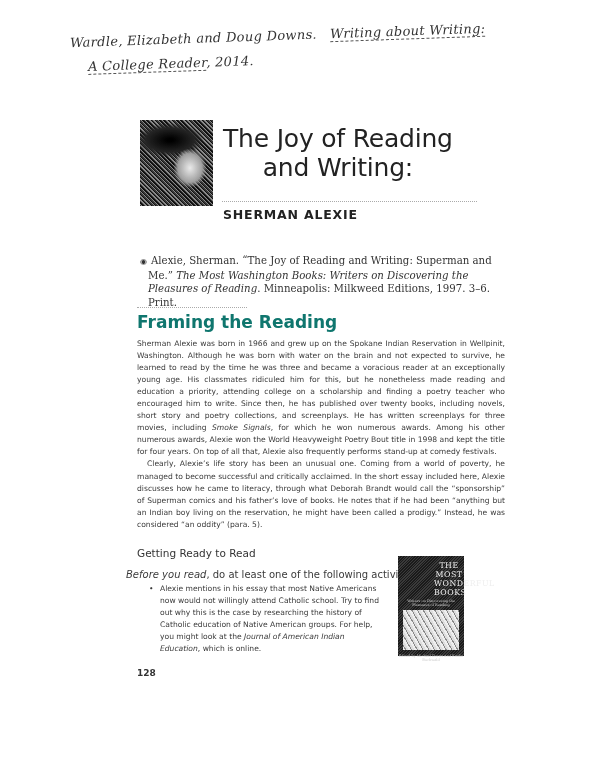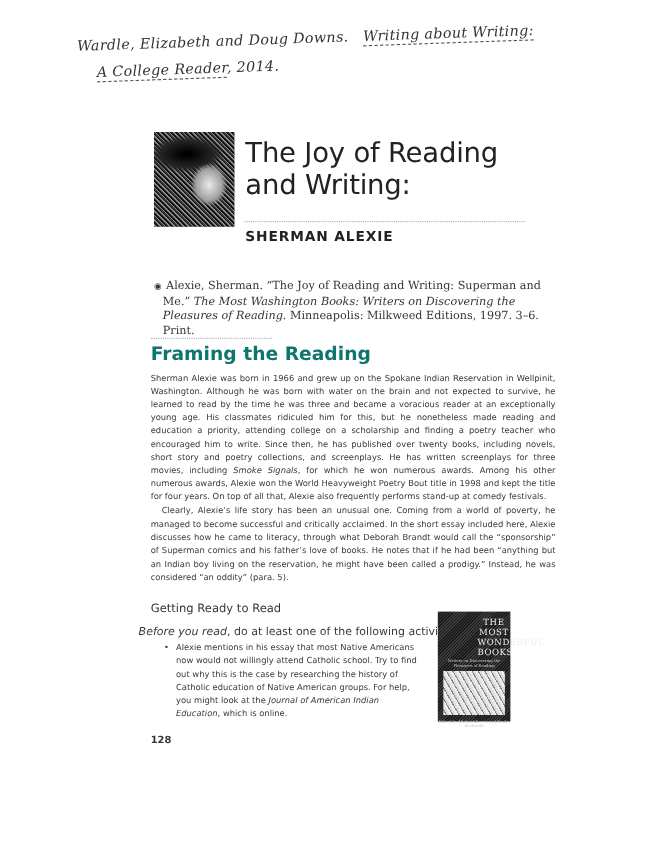--- a/index.html
+++ b/index.html
@@ -19,21 +19,21 @@
       background:
         radial-gradient(ellipse 22px 26px at 50px 48px, #d8d8d8 0%, #9a9a9a 55%, transparent 75%),
         radial-gradient(ellipse 40px 20px at 30px 20px, #111 0%, #333 60%, transparent 85%),
         repeating-linear-gradient(45deg, #444 0 1px, #888 1px 2px, #222 2px 3px),
         #555;
       filter: contrast(1.2);
     }
     .title-block { position: absolute; left: 223px; top: 124px; }
     .title {
       font-family: "DejaVu Sans", sans-serif; font-size: 25px; line-height: 29px;
-      color: #222; font-weight: normal; margin: 0; letter-spacing: -0.2px;
+      color: #222; font-weight: normal; margin: 0; letter-spacing: -0.2px; text-align: center;
     }
     .title span { display: block; }
     .dotline {
       position: absolute; left: 222px; top: 201px; width: 255px; height: 0;
       border-top: 1px dotted #aaa;
     }
     .author {
       position: absolute; left: 223px; top: 207px; font-size: 12.5px; font-weight: bold;
       letter-spacing: 0.8px; color: #222; font-family: "DejaVu Sans", sans-serif;
     }

